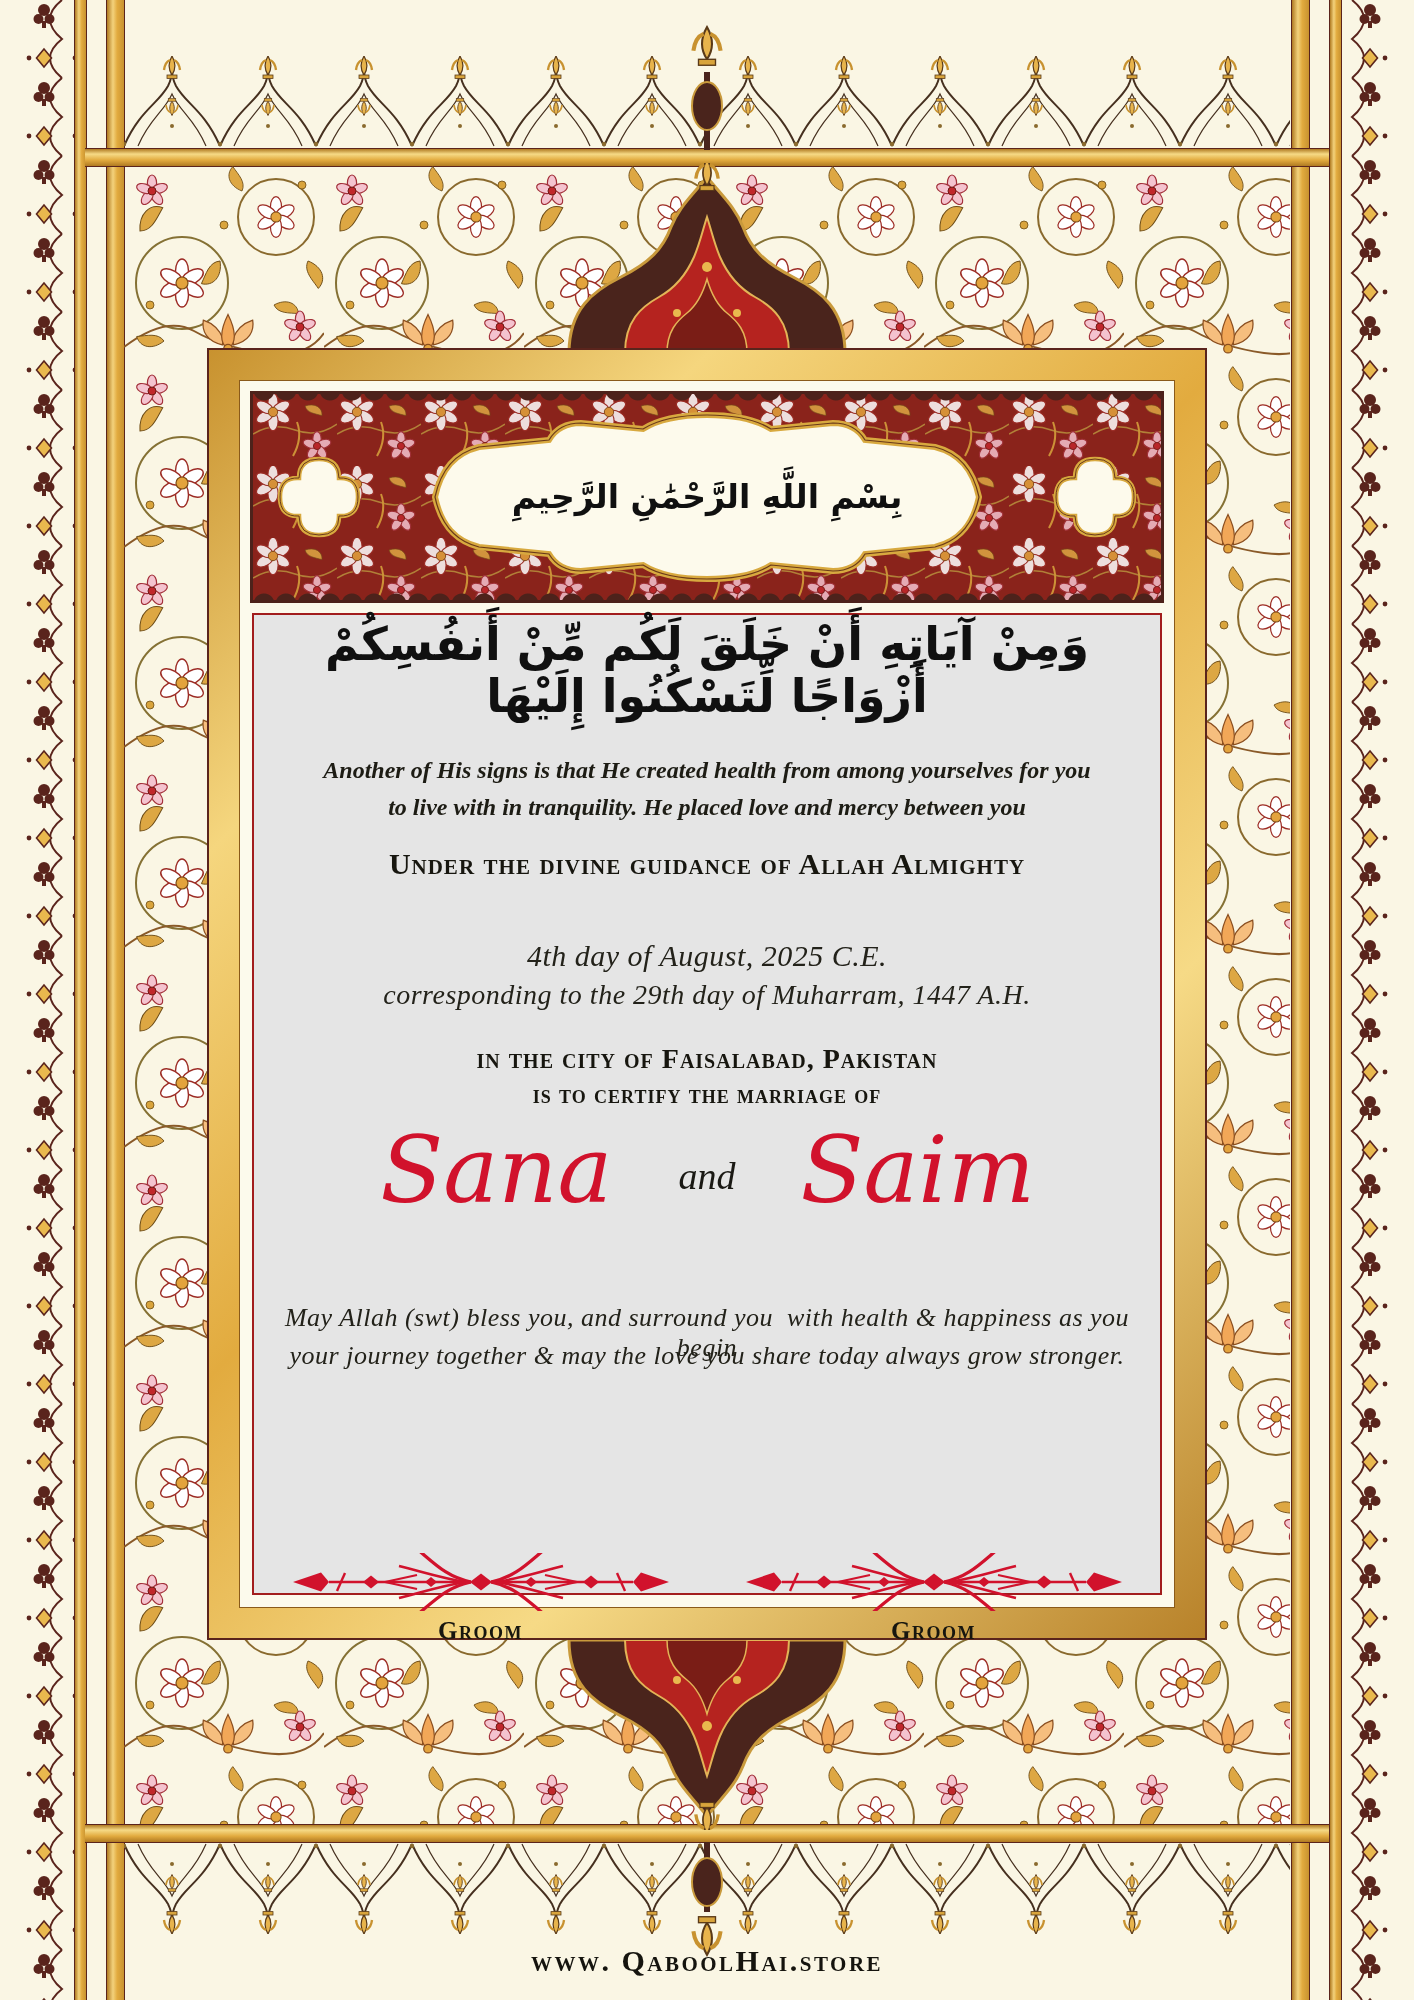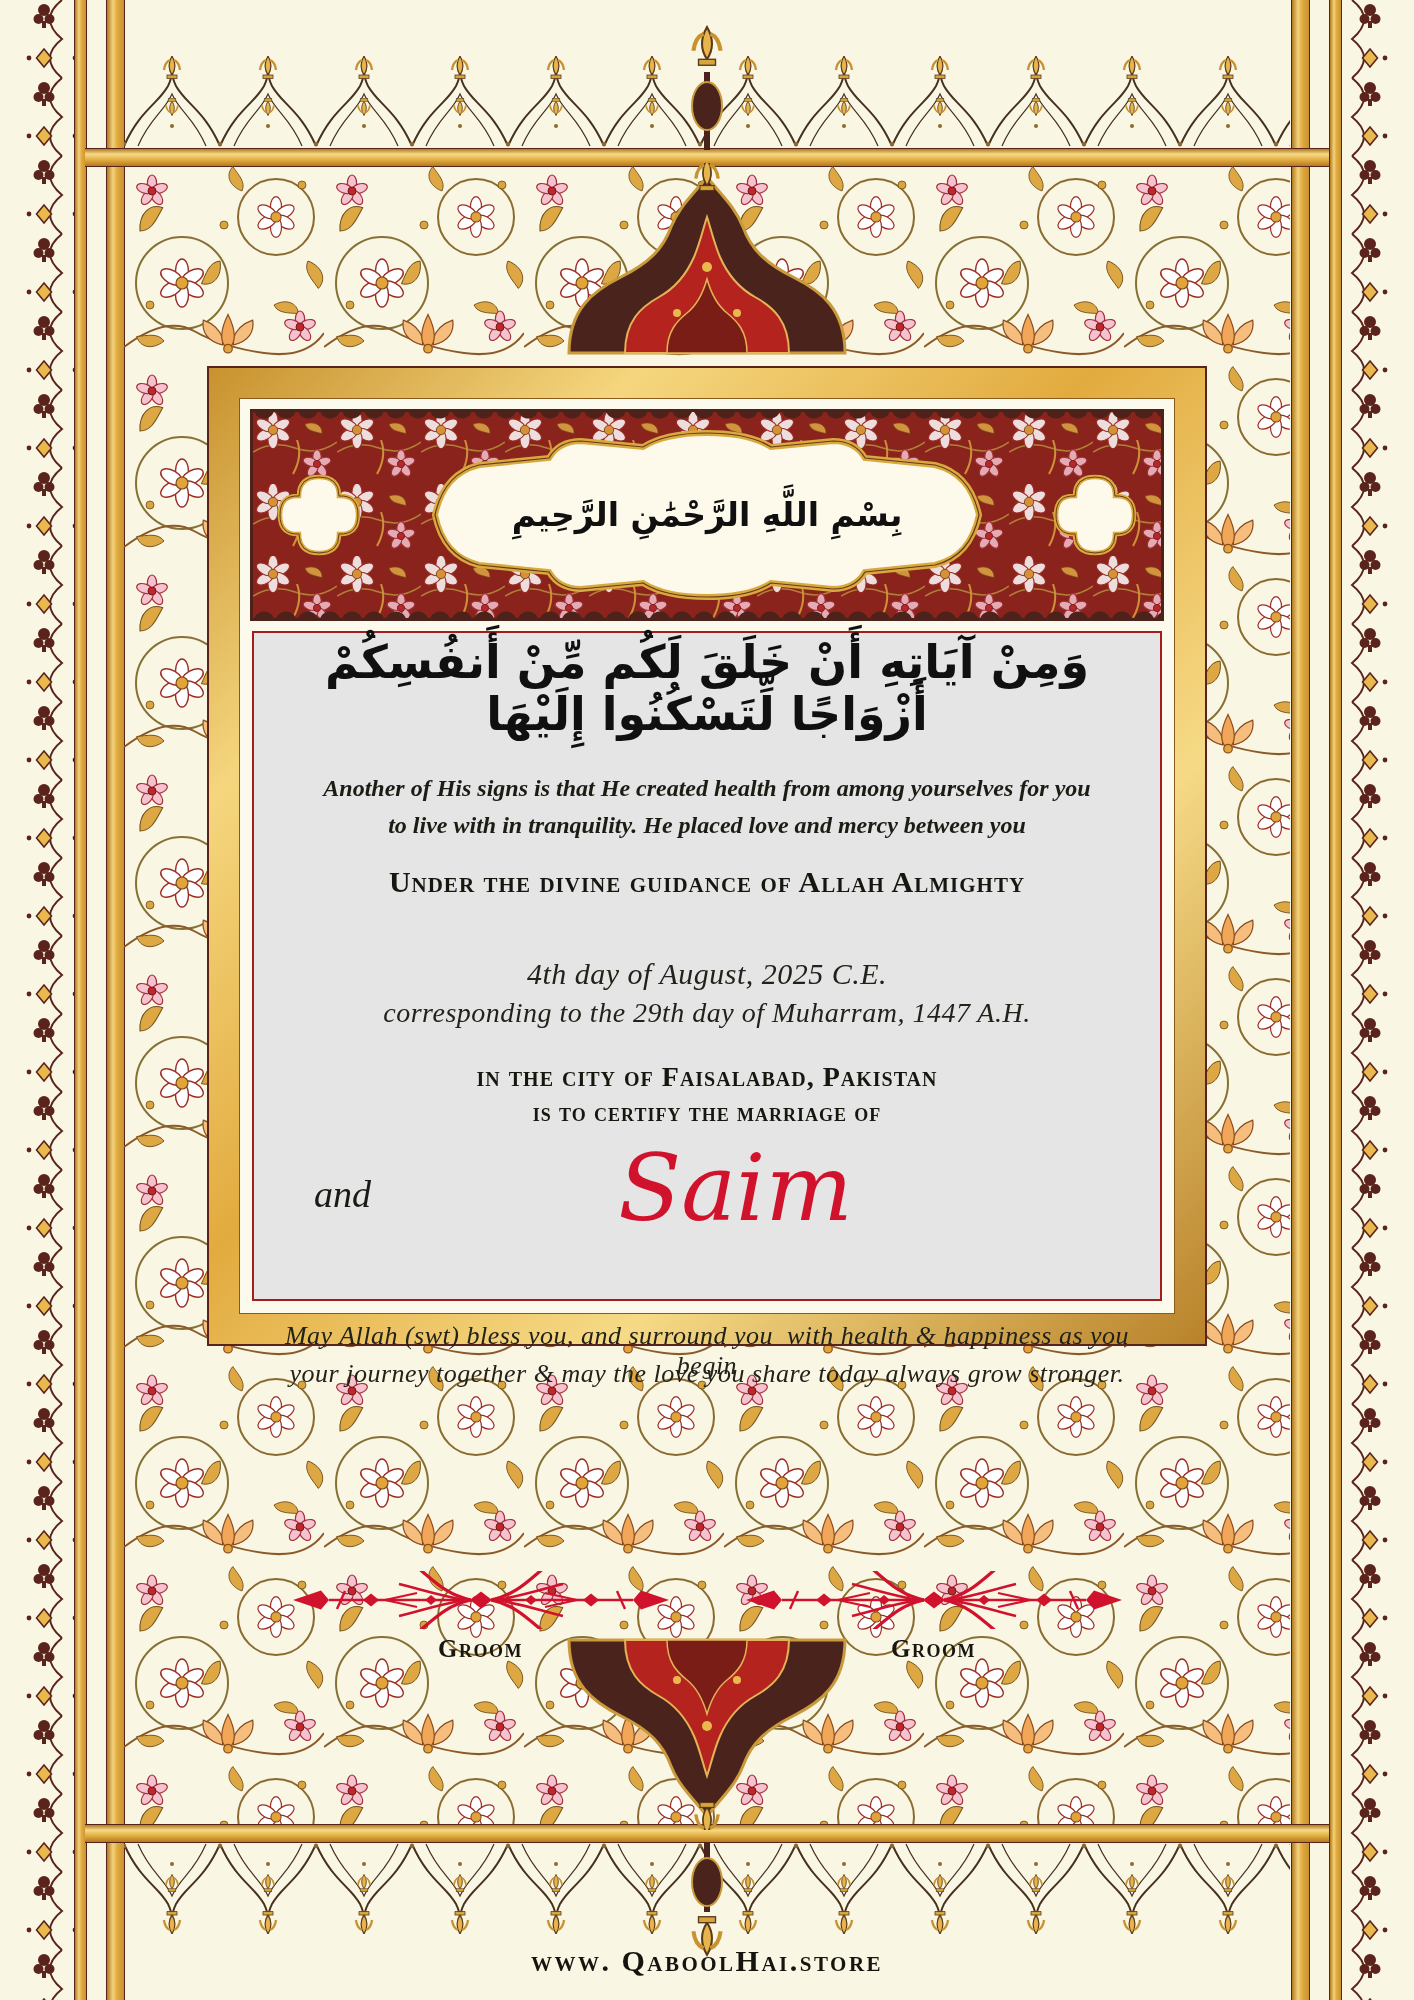--- a/index.html
+++ b/index.html
@@ -3,21 +3,21 @@
 <meta charset="utf-8">
 <style>
   html,body{margin:0;padding:0;background:#EFEBD8;}
   .page{position:relative;width:1414px;height:2000px;margin:0 auto;background:#FAF6E4;overflow:hidden;
         font-family:"Liberation Serif",serif;}
   .abs{position:absolute;}
   
   .rail{position:absolute;top:0;height:2000px;background:linear-gradient(90deg,#B07A22,#F3D27C 35%,#E2AB3F 60%,#C8922F);border-left:1.5px solid #5A241C;border-right:1.5px solid #5A241C;}
   .hbar{position:absolute;height:17px;background:linear-gradient(180deg,#B07A22,#F6DA86 30%,#E2AB3F 65%,#B07A22);border-top:1.5px solid #5A241C;border-bottom:1.5px solid #5A241C;}
   
-  .panel{position:absolute;left:207px;top:366px;width:1000px;height:980px;
+  .panel{position:absolute;left:207px;top:348px;width:1000px;height:1292px;
          background:linear-gradient(135deg,#C8922F,#F5D67E 22%,#E2AB3F 45%,#F6DA86 70%,#B8822A);
          border:2px solid #5A241C;box-sizing:border-box;}
   .panel-inner{position:absolute;inset:30px;background:#FCFAEC;border:1px solid #8A5A1A;}
   .cartouche-band{position:absolute;left:10px;right:10px;top:10px;height:212px;background:#8A231B;border:3px solid #4D221B;box-sizing:border-box;overflow:hidden;}
   .scallop-top{position:absolute;left:0;right:0;top:0;height:13px;background:radial-gradient(circle at 11px -4px,#4D221B 10px,rgba(0,0,0,0) 11px);background-size:22px 13px;background-repeat:repeat-x;}
   .scallop-bottom{position:absolute;left:0;right:0;bottom:0;height:13px;background:radial-gradient(circle at 11px 17px,#4D221B 10px,rgba(0,0,0,0) 11px);background-size:22px 13px;background-repeat:repeat-x;}
   .content{position:absolute;left:12px;right:12px;top:232px;bottom:12px;border:2px solid #A21D1D;background:#e5e5e5;}
   .ctext{position:absolute;left:0;right:0;text-align:center;}
   .smallcaps{font-variant:small-caps;font-weight:700;font-family:"Liberation Serif",serif;color:#17160F;letter-spacing:1px;}
   .script{font-family:"Liberation Serif",serif;font-style:italic;color:#23221A;letter-spacing:0.5px;}
@@ -229,20 +229,21 @@
 
         <div class="ctext smallcaps" style="top:232px;font-size:30px">Under the divine guidance of Allah Almighty</div>
 
         <div class="ctext script" style="top:324px;font-size:30px">4th day of August, 2025 C.E.</div>
         <div class="ctext script" style="top:364px;font-size:28px">corresponding to the 29th day of Muharram, 1447 A.H.</div>
 
         <div class="ctext smallcaps" style="top:428px;font-size:28px">in the city of Faisalabad, Pakistan</div>
         <div class="ctext smallcaps" style="top:466px;font-size:25px">is to certify the marriage of</div>
 
         <div class="ctext names-row" style="top:505px;left:60px;right:60px">
+          <div class="name">Sana</div>
           <div class="conj" style="flex:0 0 auto">and</div>
           <div class="name">Saim</div>
         </div>
 
         <div class="ctext script blessing" style="top:688px;font-size:26px">May Allah (swt) bless you, and surround you  with health &amp; happiness as you begin</div>
         <div class="ctext script blessing" style="top:726px;font-size:26px">your journey together &amp; may the love you share today always grow stronger.</div>
 
         <div class="ctext sign-row" style="top:938px">
           <div class="sign-col">
             <svg width="390" height="58" viewBox="-195 -29 390 58">

